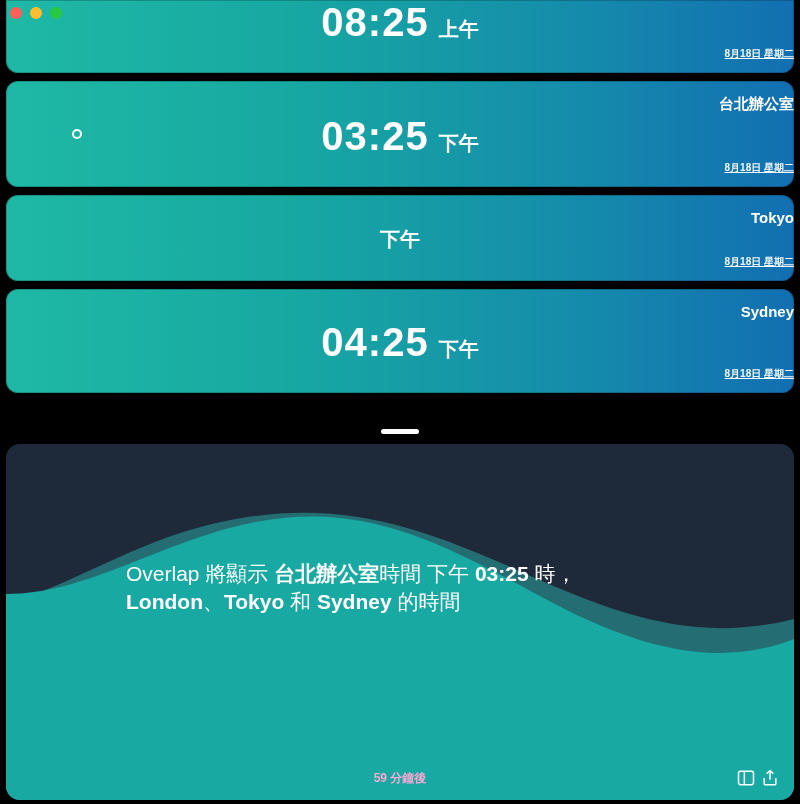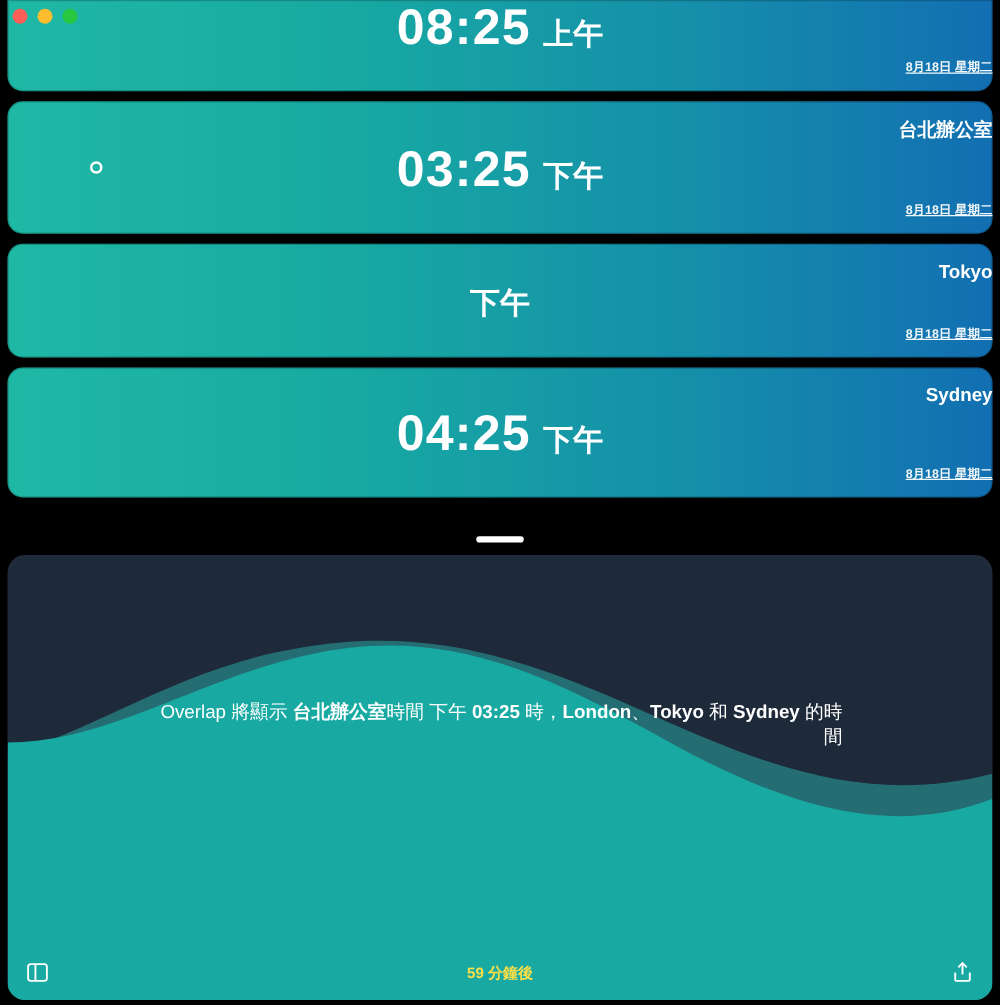--- a/index.html
+++ b/index.html
@@ -31,21 +31,21 @@
   }
   .card.cropped-top {
     border-top-left-radius: 0;
     border-top-right-radius: 0;
     margin-top: 0;
     padding-top: 0;
   }
   .card .label { font-size: 15px; font-weight: 600; }
   .card .timeRow { display: flex; justify-content: center; align-items: baseline; gap: 10px; }
   .card .time  { font-size: 40px; font-weight: 700; letter-spacing: 1px; }
-  .card .ampm  { font-size: 24px; font-weight: 600; }
+  .card .ampm  { font-size: 20px; font-weight: 600; }
   .card .date  { font-size: 10px; font-weight: 600; opacity: .95; margin-top: 2px; text-decoration: underline; }
   .card .dot {
     position: absolute; left: 66px; top: 50%; transform: translateY(-50%);
     width: 10px; height: 10px; border-radius: 50%;
     border: 2px solid #fff; background: transparent;
   }
 
   
   .drag-handle {
     position: absolute; left: 50%; transform: translateX(-50%);
@@ -59,35 +59,35 @@
     position: absolute;
     left: 6px; right: 6px; top: 444px; bottom: 4px;
     border-radius: 14px;
     background: #1e2a3a;
     overflow: hidden;
   }
   .panel svg.wave { position: absolute; inset: 0; width: 100%; height: 100%; }
 
   .overlap-msg {
     position: absolute; top: 116px; left: 0; right: 0;
-    text-align: right;
+    text-align: left;
     color: #fff;
-    font-size: 15px;
+    font-size: 21px;
     font-weight: 400;
     line-height: 1.35;
     padding: 0 120px;
   }
   .overlap-msg b { font-weight: 700; }
 
   
   .bottom-bar {
     position: absolute; left: 0; right: 0; bottom: 10px;
-    display: flex; align-items: center; justify-content: space-between;
+    display: flex; align-items: center; justify-content: flex-end;
     padding: 0 12px;
-    color: #fde047;
+    color: #f9a8d4;
   }
   .bottom-bar .center { font-size: 12px; font-weight: 700; position: absolute; left: 50%; transform: translateX(-50%); }
   .icon-btn { width: 24px; height: 24px; display: flex; align-items: center; justify-content: center; color: #fff; cursor: pointer; }
   .icon-btn svg { width: 20px; height: 20px; stroke: currentColor; fill: none; stroke-width: 1.8; }
 </style>
 </head>
 <body>
 
 <div class="traffic-lights">
   <div class="tl red"></div>

